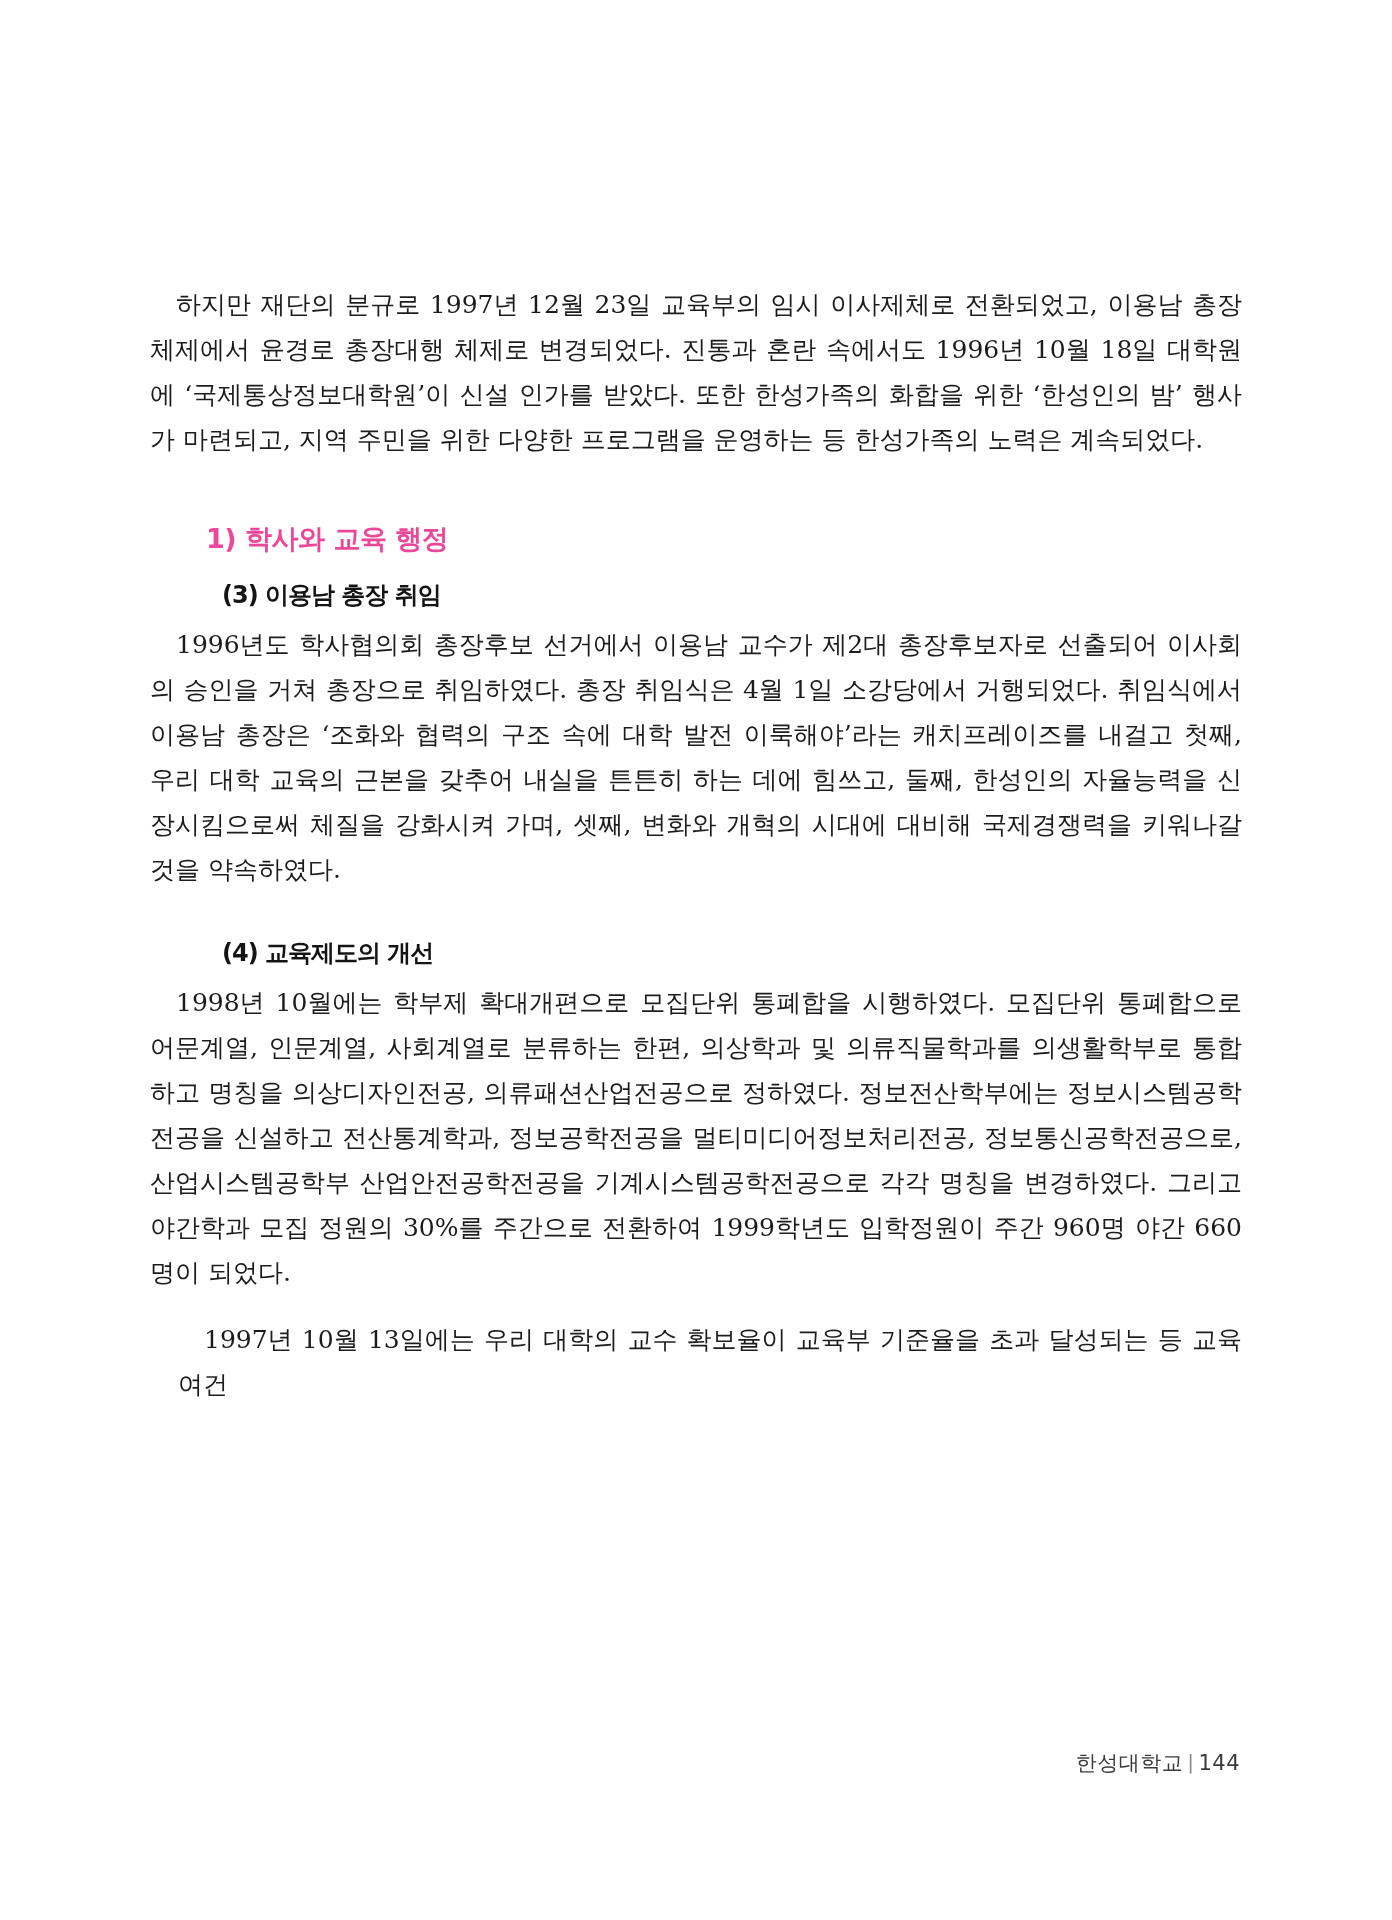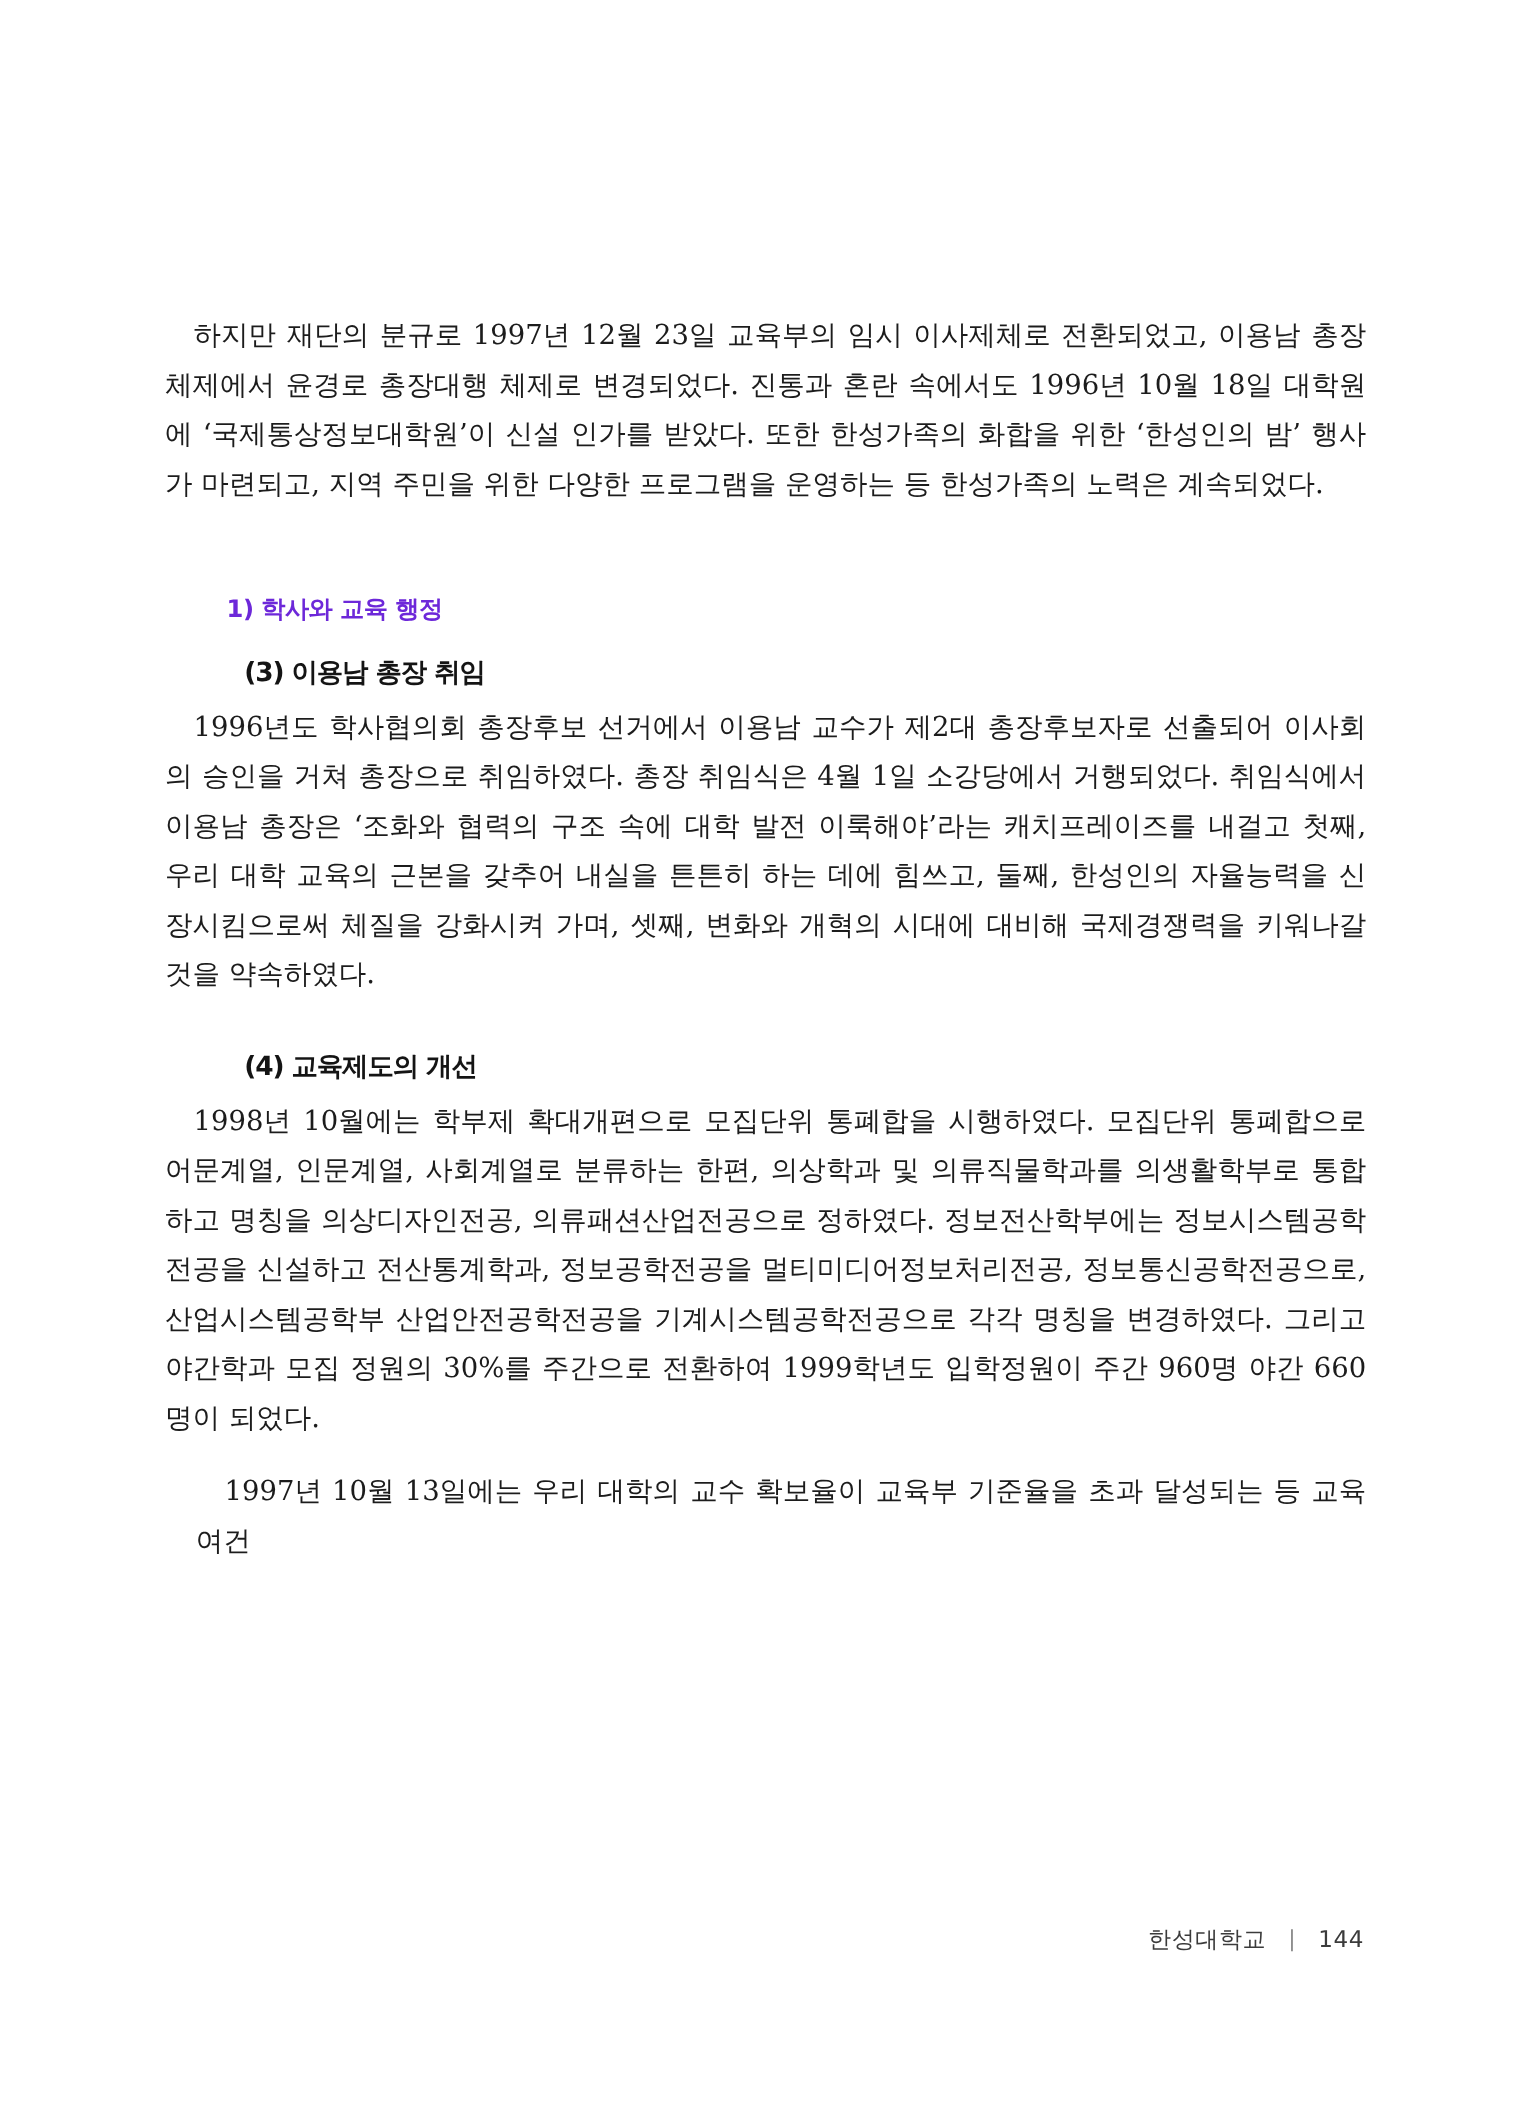--- a/index.html
+++ b/index.html
@@ -31,47 +31,47 @@
     text-justify: inter-character;
     word-break: break-all;
     text-indent: 26px;
     color: #1c1c1c;
   }
   p.body-para.last {
     margin-bottom: 0;
     margin-left: 28px;
   }
   h2.section-heading {
-    margin: 76px 0 0 56px;
+    margin: 60px 0 0 56px;
     font-family: "DejaVu Sans", "Liberation Sans", sans-serif;
     font-weight: bold;
-    font-size: 22px;
+    font-size: 27px;
     line-height: 34px;
-    color: #6d28d9;
+    color: #ec4899;
     letter-spacing: -0.5px;
   }
   h3.sub-heading {
     margin: 46px 0 12px 72px;
     font-family: "DejaVu Sans", "Liberation Sans", sans-serif;
     font-weight: bold;
     font-size: 24px;
     line-height: 30px;
     color: #141414;
     letter-spacing: -1px;
   }
   h3.sub-heading.first {
     margin-top: 24px;
   }
   .footer {
     position: absolute;
     top: 1749px;
     right: 152px;
     display: flex;
     align-items: center;
-    gap: 20px;
+    gap: 4px;
     font-family: "DejaVu Sans", "Liberation Sans", sans-serif;
     font-size: 21px;
     color: #3b3b3b;
     letter-spacing: 0.5px;
   }
   .footer .separator {
     color: #8a8a8a;
     font-size: 20px;
     transform: translateY(-1px);
   }

